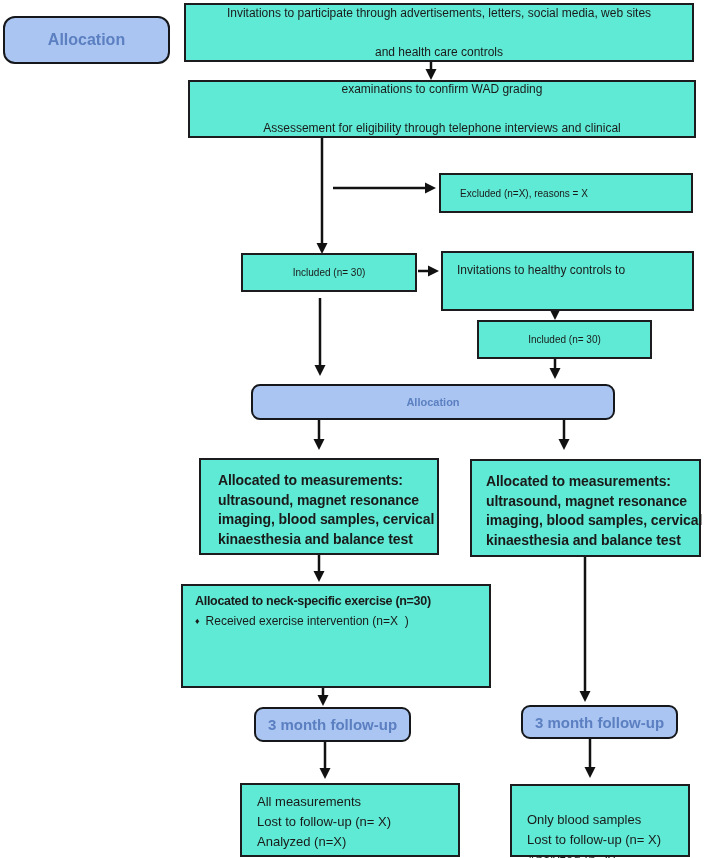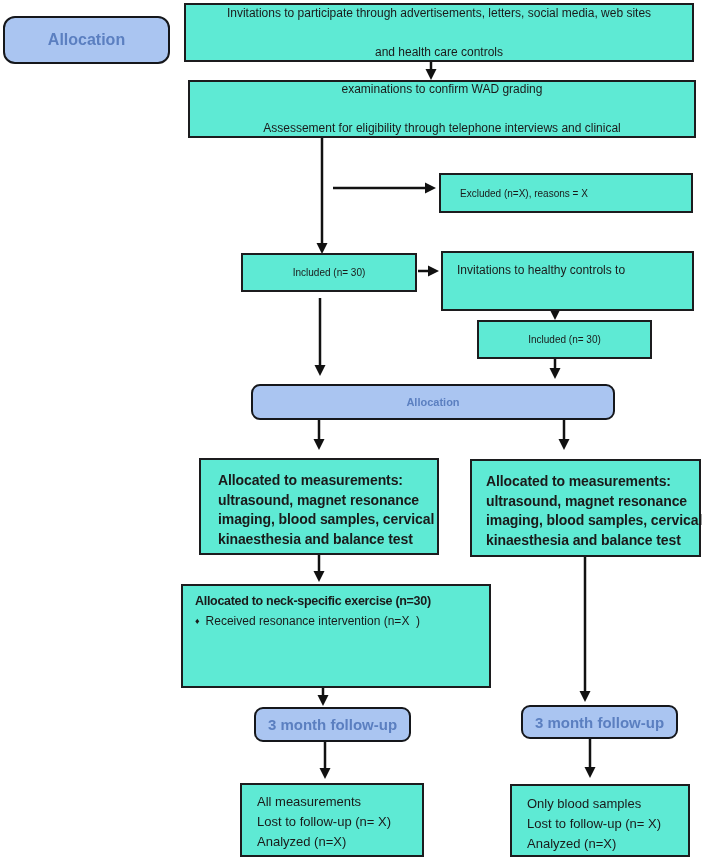--- a/index.html
+++ b/index.html
@@ -147,28 +147,28 @@
 
   <div class="rect boldlines" style="left:470px; top:459px; width:231px; height:98px; padding:11px 2px 0 14px;">
     <div>Allocated to measurements:</div>
     <div>ultrasound, magnet resonance</div>
     <div>imaging, blood samples, cervical</div>
     <div>kinaesthesia and balance test</div>
   </div>
 
   <div class="rect" style="left:181px; top:584px; width:310px; height:104px; padding:8px 0 16px 12px;">
     <div class="neck-title">Allocated to neck-specific exercise (n=30)</div>
-    <div class="bullet-line"><span class="bullet-glyph">♦</span><span>Received resonance intervention (n=X  )</span></div>
+    <div class="bullet-line"><span class="bullet-glyph">♦</span><span>Received exercise intervention (n=X  )</span></div>
   </div>
 
-  <div class="rect outlines" style="left:240px; top:783px; width:184px; height:74px; padding:7px 0 8px 15px;">
+  <div class="rect outlines" style="left:240px; top:783px; width:220px; height:74px; padding:7px 0 8px 15px;">
     <div>All measurements</div>
     <div>Lost to follow-up (n= X)</div>
     <div>Analyzed (n=X)</div>
   </div>
 
-  <div class="rect outlines" style="left:510px; top:784px; width:180px; height:73px; padding:8px 0 0 15px;">
+  <div class="rect outlines" style="left:510px; top:784px; width:180px; height:73px; padding:24px 0 0 15px;">
     <div>Only blood samples</div>
     <div>Lost to follow-up (n= X)</div>
     <div>Analyzed (n=X)</div>
   </div>
 
 </div>
 
 </body></html>

